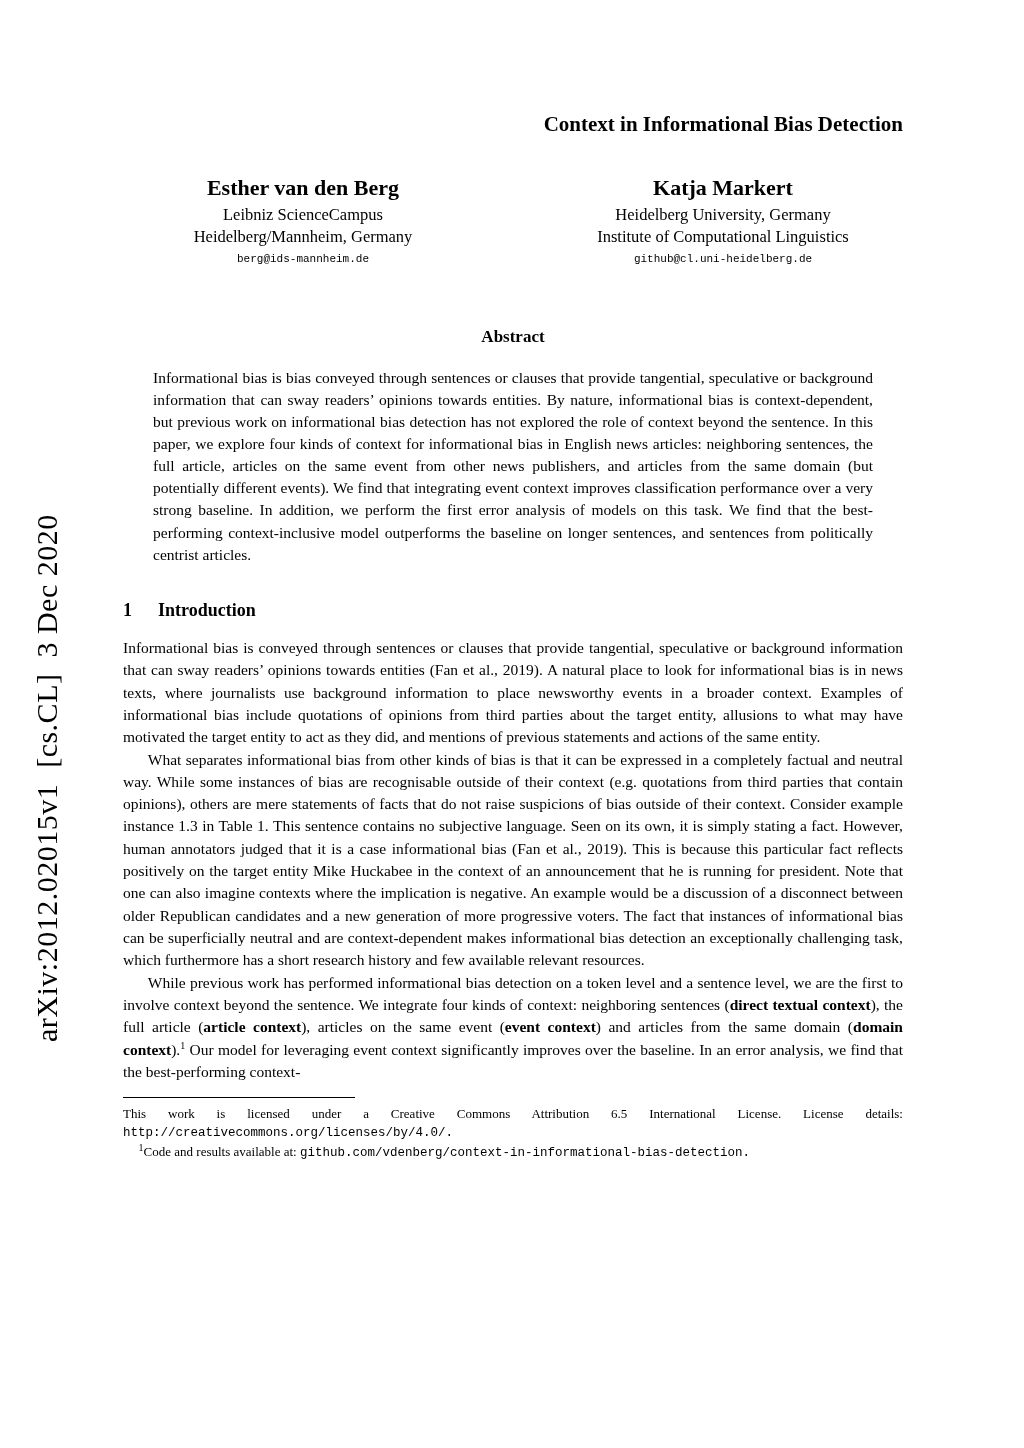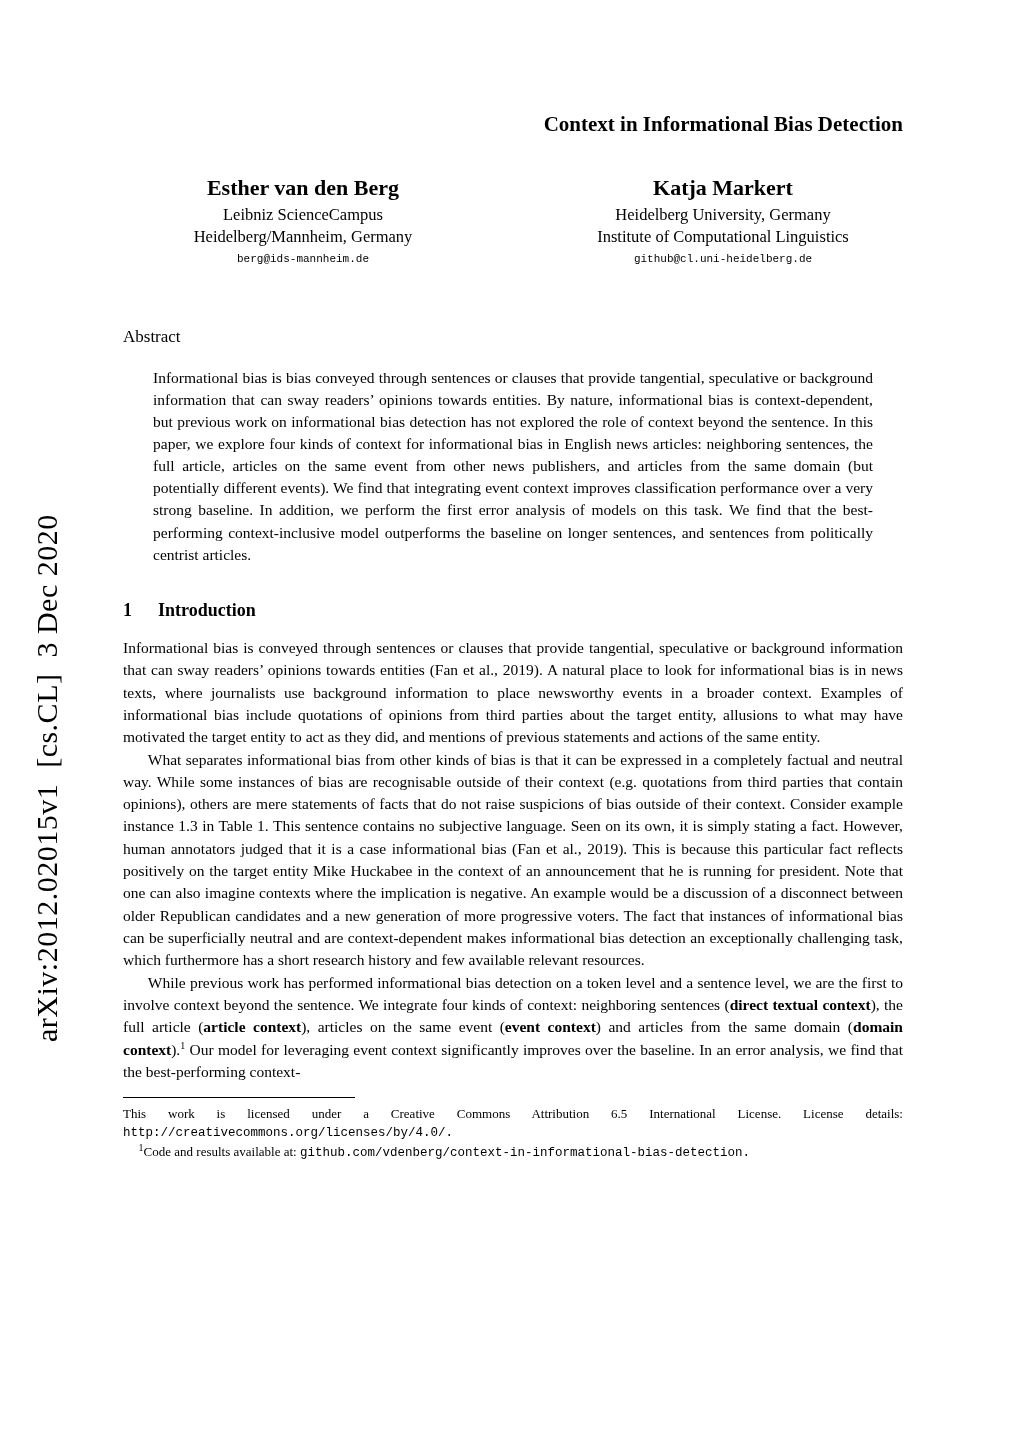--- a/index.html
+++ b/index.html
@@ -44,23 +44,23 @@
   .author-block { min-width: 300px; }
   .author-name { font-size: 22px; font-weight: bold; margin-bottom: 3px; }
   .author-affil { font-size: 16.5px; line-height: 1.35; }
   .author-email {
     font-family: "Liberation Mono", "DejaVu Sans Mono", monospace;
     font-size: 11px;
     margin-top: 4px;
   }
   .abstract-heading {
     margin-top: 62px;
-    text-align: left;
+    text-align: center;
     font-size: 17px;
-    font-weight: normal;
+    font-weight: bold;
   }
   .abstract-text {
     margin: 20px 30px 0 30px;
     font-size: 15.5px;
     line-height: 1.43;
     text-align: justify;
   }
   .section-heading {
     margin-top: 34px;
     font-size: 18px;

